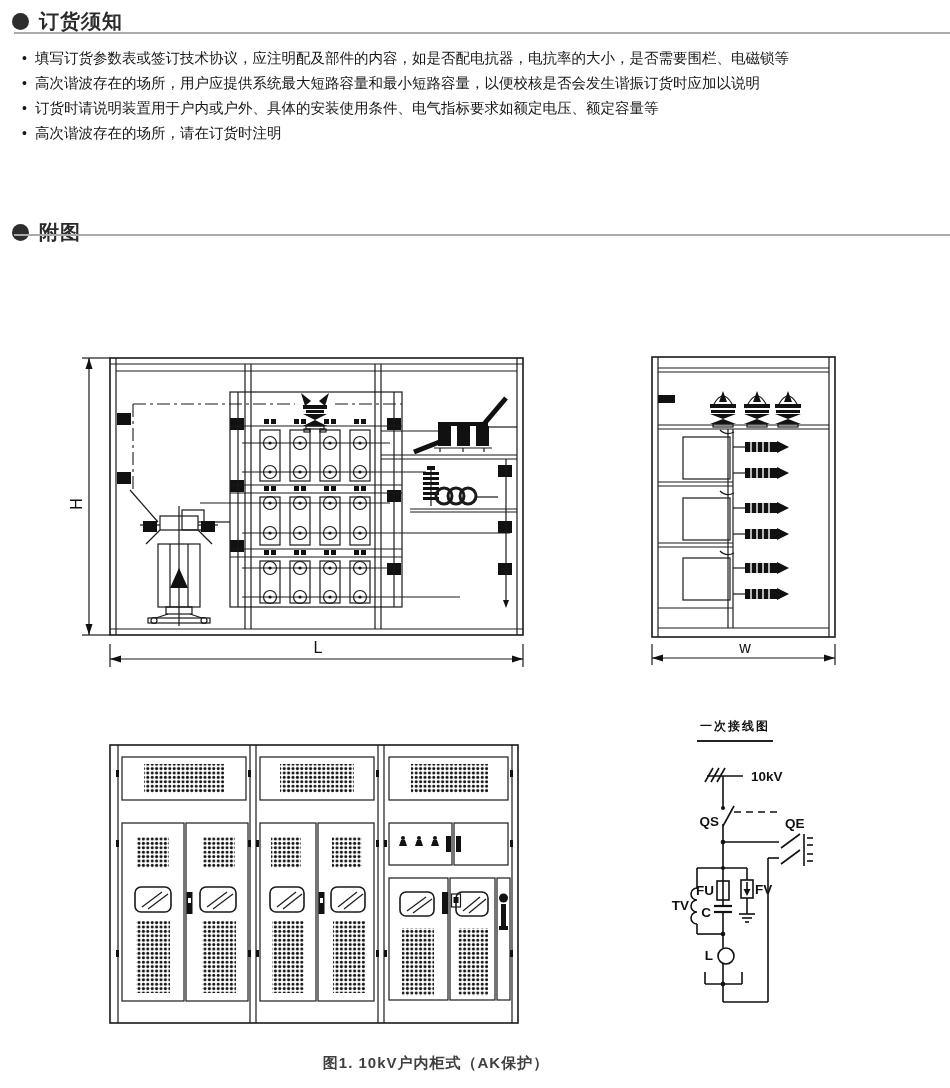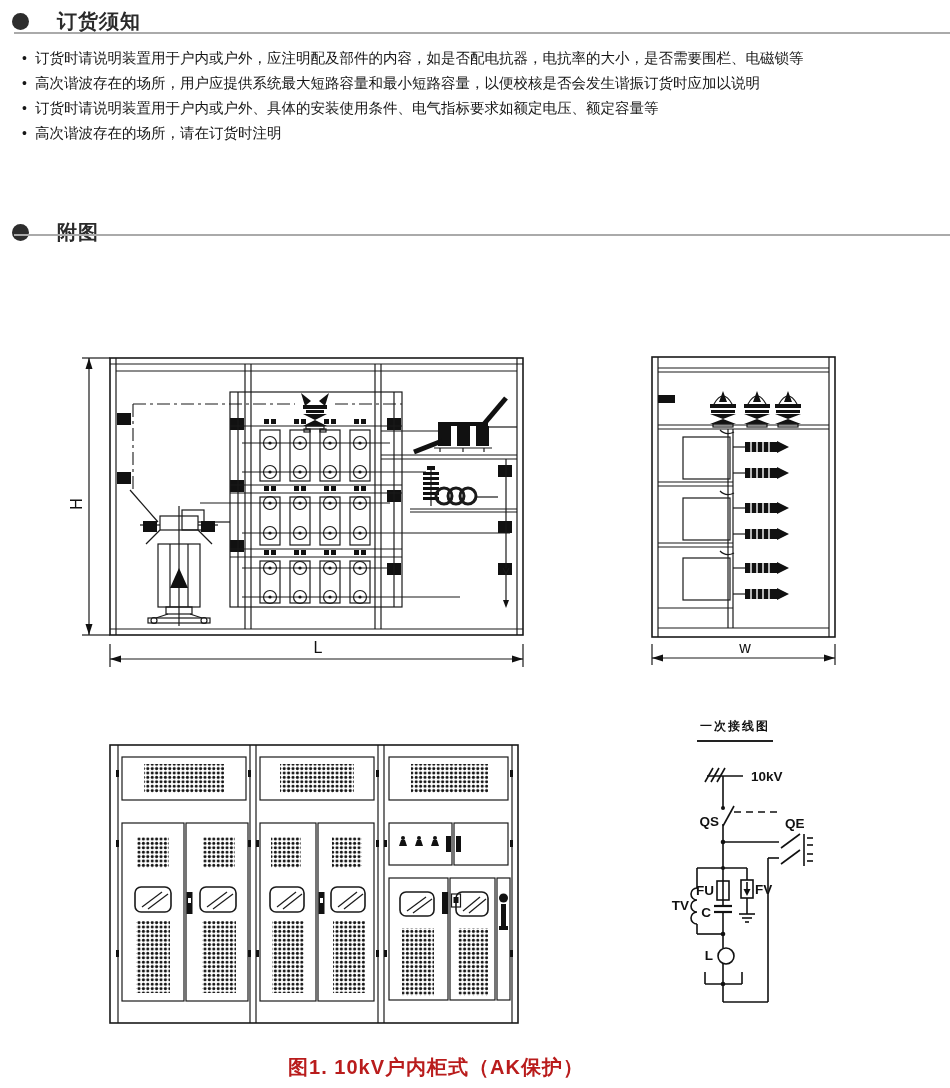--- a/index.html
+++ b/index.html
@@ -1,29 +1,29 @@
 <!DOCTYPE html>
 <html><head>
 <meta charset="utf-8">
 <style>
   html,body{margin:0;padding:0;background:#ffffff;}
   .page{position:relative;width:950px;height:1088px;background:#fff;overflow:hidden;
         font-family:"Liberation Sans","DejaVu Sans",sans-serif;color:#1a1a1a;}
-  .sec-head{position:absolute;left:12px;display:flex;align-items:center;gap:28px;}
+  .sec-head{position:absolute;left:12px;display:flex;align-items:center;gap:10px;}
   .dot{width:17px;height:17px;border-radius:50%;background:#2d2d2d;flex:0 0 auto;}
   .sec-title{font-size:20px;font-weight:bold;color:#2b2b2b;letter-spacing:1px;}
   .rule{position:absolute;left:14px;width:936px;height:2px;background:#aaaaaa;}
   .notes{position:absolute;left:22px;top:46px;margin:0;padding:0;list-style:none;width:905px;}
   .notes li{position:relative;padding-left:13px;line-height:25px;font-size:14.5px;color:#161616;}
   .notes .b{position:absolute;left:0;top:0;font-size:14px;}
   .dwg{position:absolute;}
   .circ-title{position:absolute;left:697px;top:718px;font-size:12px;font-weight:bold;color:#111;
               letter-spacing:2px;border-bottom:2.5px solid #222;padding:0 3px 5px 3px;}
   .caption{position:absolute;left:0;top:1054px;width:872px;text-align:center;
-           font-size:20px;font-weight:600;color:#b91c1c;letter-spacing:1px;}
+           font-size:15px;font-weight:600;color:#404040;letter-spacing:1px;}
   
   .s{stroke:#1a1a1a;fill:none;stroke-width:1.2px;}
   .sb{stroke:#1a1a1a;fill:none;stroke-width:1.6px;}
   .s3{stroke:#1a1a1a;fill:none;stroke-width:3px;}
   .f{fill:#111;stroke:none;}
   .w{stroke:#fff;fill:none;stroke-width:1.4px;}
   .dd{stroke:#1a1a1a;fill:none;stroke-width:1.1px;stroke-dasharray:13 4 3 4;}
   .svgtxt{font-family:"Liberation Sans","DejaVu Sans",sans-serif;fill:#111;font-size:16px;}
   .ctxt{font-family:"Liberation Sans","DejaVu Sans",sans-serif;fill:#111;font-size:13.5px;font-weight:bold;}
   .c{stroke:#111;fill:none;stroke-width:1.6px;}
@@ -33,21 +33,21 @@
 
 <div class="page">
 
   <div class="sec-head" style="top:8px">
     <span class="dot"></span>
     <span class="sec-title">订货须知</span>
   </div>
   <div class="rule" style="top:32px"></div>
 
   <ul class="notes">
-    <li><span class="b">•</span><span>订货时请说明装置用于户内或户外，应注明配及部件的内容，如是否配电抗器，电抗率的大小，是否需要围栏、电磁锁等</span></li>
+    <li><span class="b">•</span><span>填写订货参数表或签订技术协议，应注明配及部件的内容，如是否配电抗器，电抗率的大小，是否需要围栏、电磁锁等</span></li>
     <li><span class="b">•</span><span>高次谐波存在的场所，用户应提供系统最大短路容量和最小短路容量，以便校核是否会发生谐振订货时应加以说明</span></li>
     <li><span class="b">•</span><span>订货时请说明装置用于户内或户外、具体的安装使用条件、电气指标要求如额定电压、额定容量等</span></li>
     <li><span class="b">•</span><span>高次谐波存在的场所，请在订货时注明</span></li>
   </ul>
 
   <div class="sec-head" style="top:219px">
     <span class="dot"></span>
     <span class="sec-title">附图</span>
   </div>
   <div class="rule" style="top:234px"></div>

